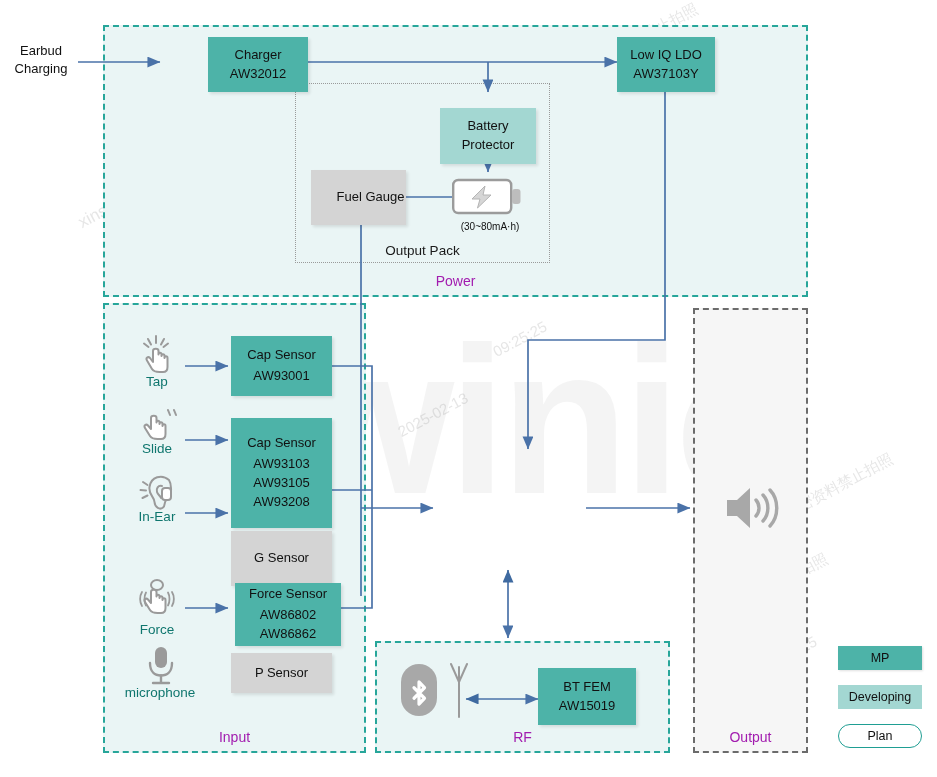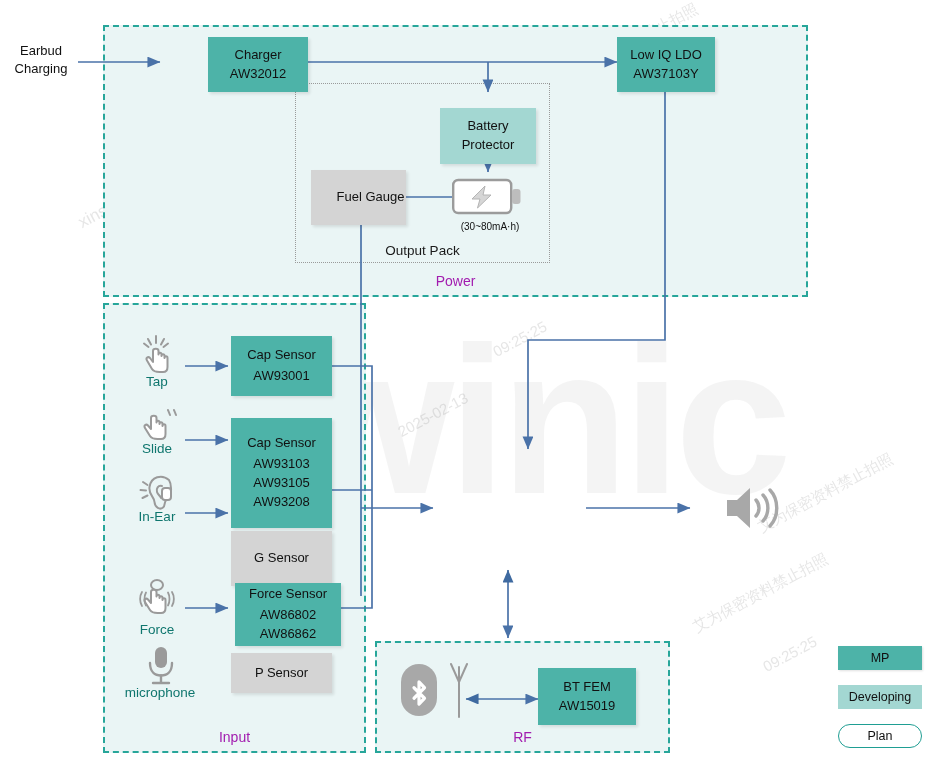--- a/index.html
+++ b/index.html
@@ -153,20 +153,23 @@
   </div>
 
   <div class="panel" style="left:103px;top:303px;width:263px;height:450px;">
     <div class="panel-label">Input</div>
   </div>
 
   <div class="panel" style="left:375px;top:641px;width:295px;height:112px;">
     <div class="panel-label">RF</div>
   </div>
 
+  <div class="panel output-panel" style="left:693px;top:308px;width:115px;height:445px;">
+    <div class="panel-label">Output</div>
+  </div>
 
   <svg id="wires" viewBox="0 0 937 777">
     <defs>
       <marker id="ah" markerWidth="9" markerHeight="9" refX="7.4" refY="3.2" orient="auto">
         <path d="M0,0 L7.6,3.2 L0,6.4 z" fill="#4a72a8"></path>
       </marker>
       <marker id="ahs" markerWidth="9" markerHeight="9" refX="7.4" refY="3.2" orient="auto">
         <path d="M0,0 L7.6,3.2 L0,6.4 z" fill="#3f6aa0"></path>
       </marker>
       <marker id="ahb" markerWidth="9" markerHeight="9" refX="7.4" refY="3.2" orient="auto-start-reverse">

